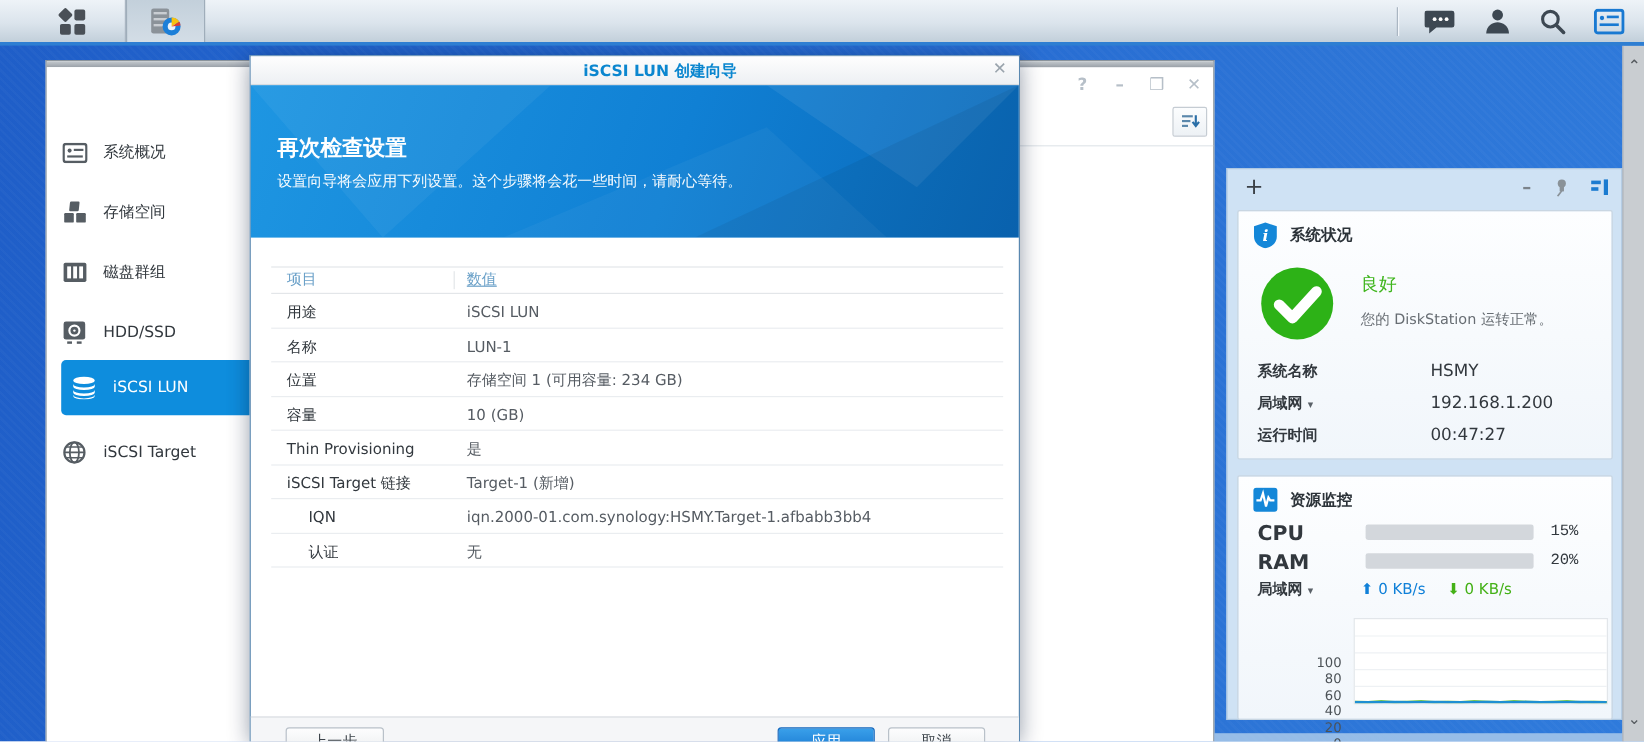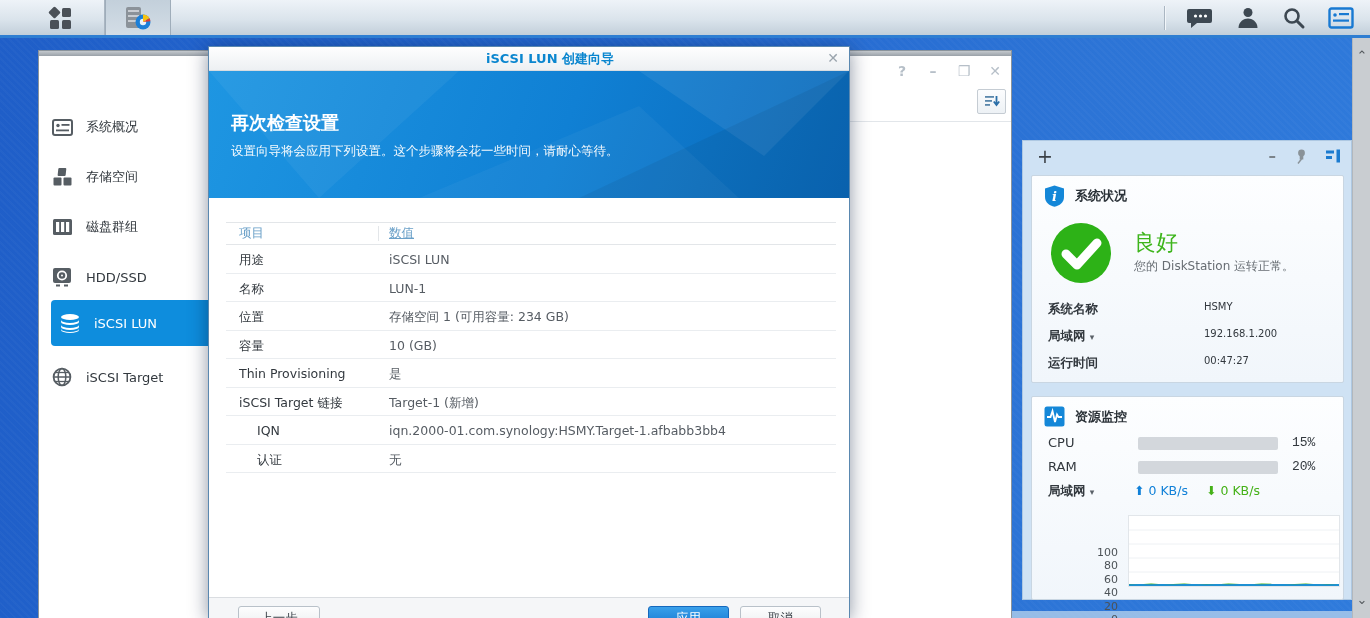--- a/index.html
+++ b/index.html
@@ -90,28 +90,28 @@
   #wg-add { position:absolute; left:14px; top:4px; font-size:19px; color:#3a4046; cursor:pointer; }
   .wg-right { position:absolute; right:10px; top:7px; display:flex; gap:17px; align-items:center; }
   #wg-min { color:#7b838a; font-size:15px; font-weight:bold; line-height:14px; cursor:pointer; }
   .card { position:absolute; left:8px; width:313px;
     background:linear-gradient(#fdfeff,#f1f6fb); border:1px solid #c9d6e2; border-radius:2px; }
   #card-health { top:34px; height:208px; }
   #card-res { top:255px; height:204px; }
   .card-head { position:absolute; left:12px; top:9px; display:flex; align-items:center; gap:10px; }
   .card-title { font-size:13px; font-weight:bold; color:#2b3238; }
   #health-circle { position:absolute; left:18px; top:46px; }
-  #health-status { position:absolute; left:102px; top:52px; font-size:22px; color:#3eb51c; }
+  #health-status { position:absolute; left:102px; top:52px; font-size:15px; color:#3eb51c; }
   #health-desc { position:absolute; left:102px; top:82px; font-size:12px; color:#676d73; }
   .info-row { position:absolute; left:16px; width:282px; height:20px; }
   .info-row .ilab { position:absolute; left:0; font-size:12.5px; font-weight:bold; color:#32383e; }
-  .info-row .ival { position:absolute; left:156px; font-size:10px; color:#32383e; }
+  .info-row .ival { position:absolute; left:144px; font-size:14px; color:#32383e; }
   .caret { color:#5a6168; font-size:9px; }
   .res-row { position:absolute; left:16px; width:282px; height:16px; }
-  .res-row .rlab { position:absolute; left:0; top:0; font-size:13px; font-weight:normal; color:#32383e; }
+  .res-row .rlab { position:absolute; left:0; top:0; font-size:17px; font-weight:bold; color:#32383e; }
   .bar-track { position:absolute; left:90px; top:2px; width:140px; height:13px;
     background:#d3d7dc; border-radius:2px; overflow:hidden; }
   .bar-fill { height:100%; background:linear-gradient(90deg,#36a2e8,#1273d2); border-radius:2px; }
   .res-pct { position:absolute; left:244px; top:0; font-size:13px; color:#32383e;font-family:Liberation Mono, monospace; }
   #lan-row { position:absolute; left:16px; top:341px; font-size:12.5px; }
   #lan-row .llab { font-weight:bold; color:#32383e; }
   #lan-up { position:absolute; left:86px; top:0; color:#1080d8; white-space:nowrap; }
   #lan-down { position:absolute; left:158px; top:0; color:#44b117; white-space:nowrap; }
   #chart-ticks { position:absolute; left:46px; top:368px; width:40px; height:80px;
     display:flex; flex-direction:column; justify-content:space-between; align-items:flex-end;

